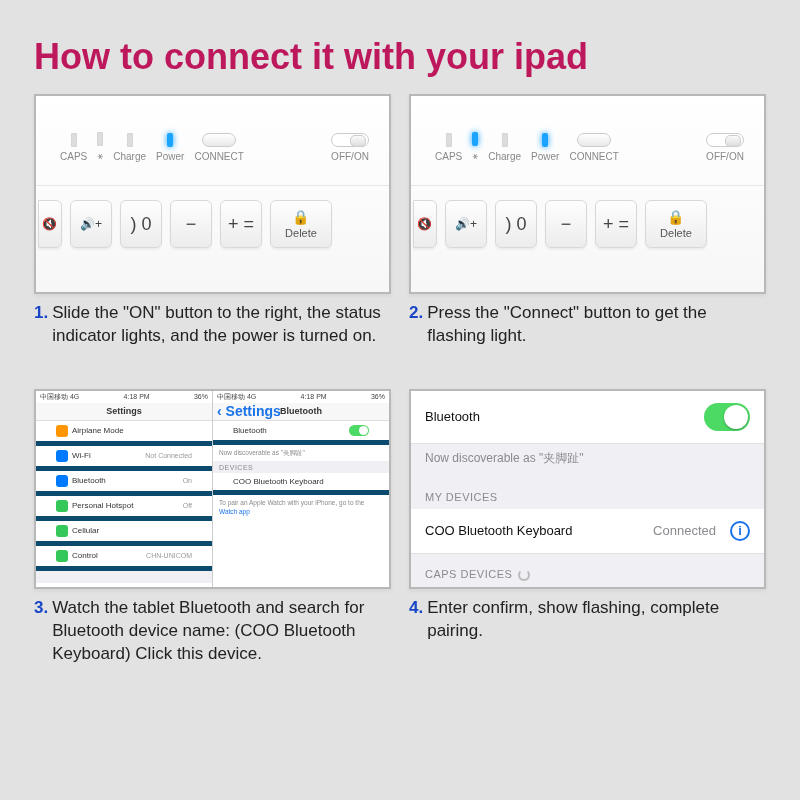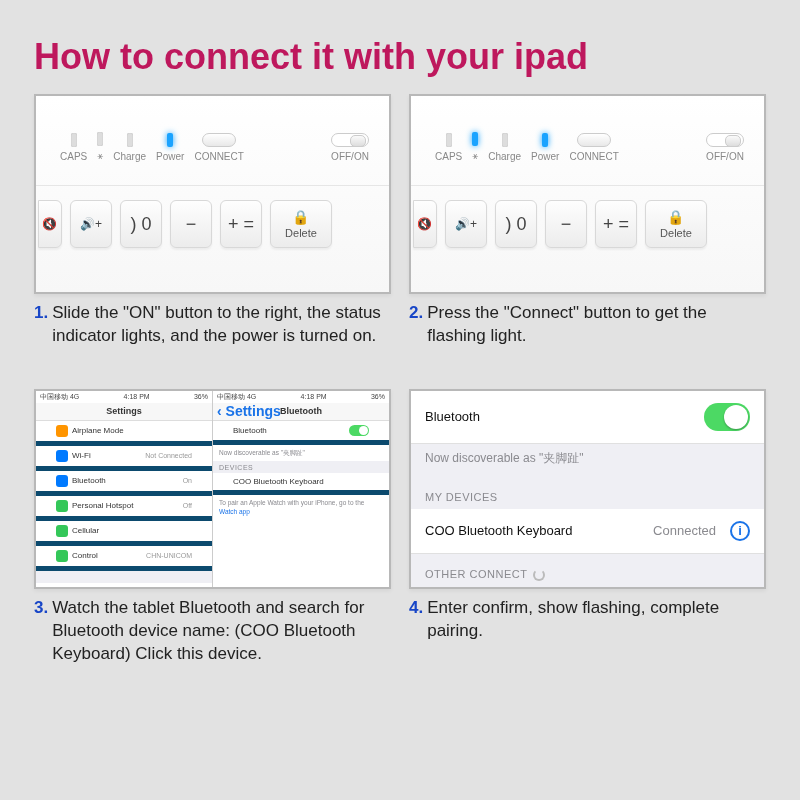--- a/index.html
+++ b/index.html
@@ -384,21 +384,21 @@
           <span class="toggle-lg"></span>
         </div>
         <div class="bt-sub">Now discoverable as "夹脚趾"</div>
         <div class="bt-section">MY DEVICES</div>
         <div class="bt-row">
           <span class="lbl">COO Bluetooth Keyboard</span>
           <span class="status">Connected</span>
           <span class="info-icon">i</span>
         </div>
         <div class="bt-section">
-          <span>OTHER CONNECT</span><span class="spinner"></span>
+          <span>CAPS DEVICES</span><span class="spinner"></span>
         </div>
         <div class="bt-hint">
           
         </div>
       </div>
     </div>
     <div class="caption">
       <span class="num">4.</span>
       <span>Enter confirm, show flashing, complete pairing.</span>
     </div>

